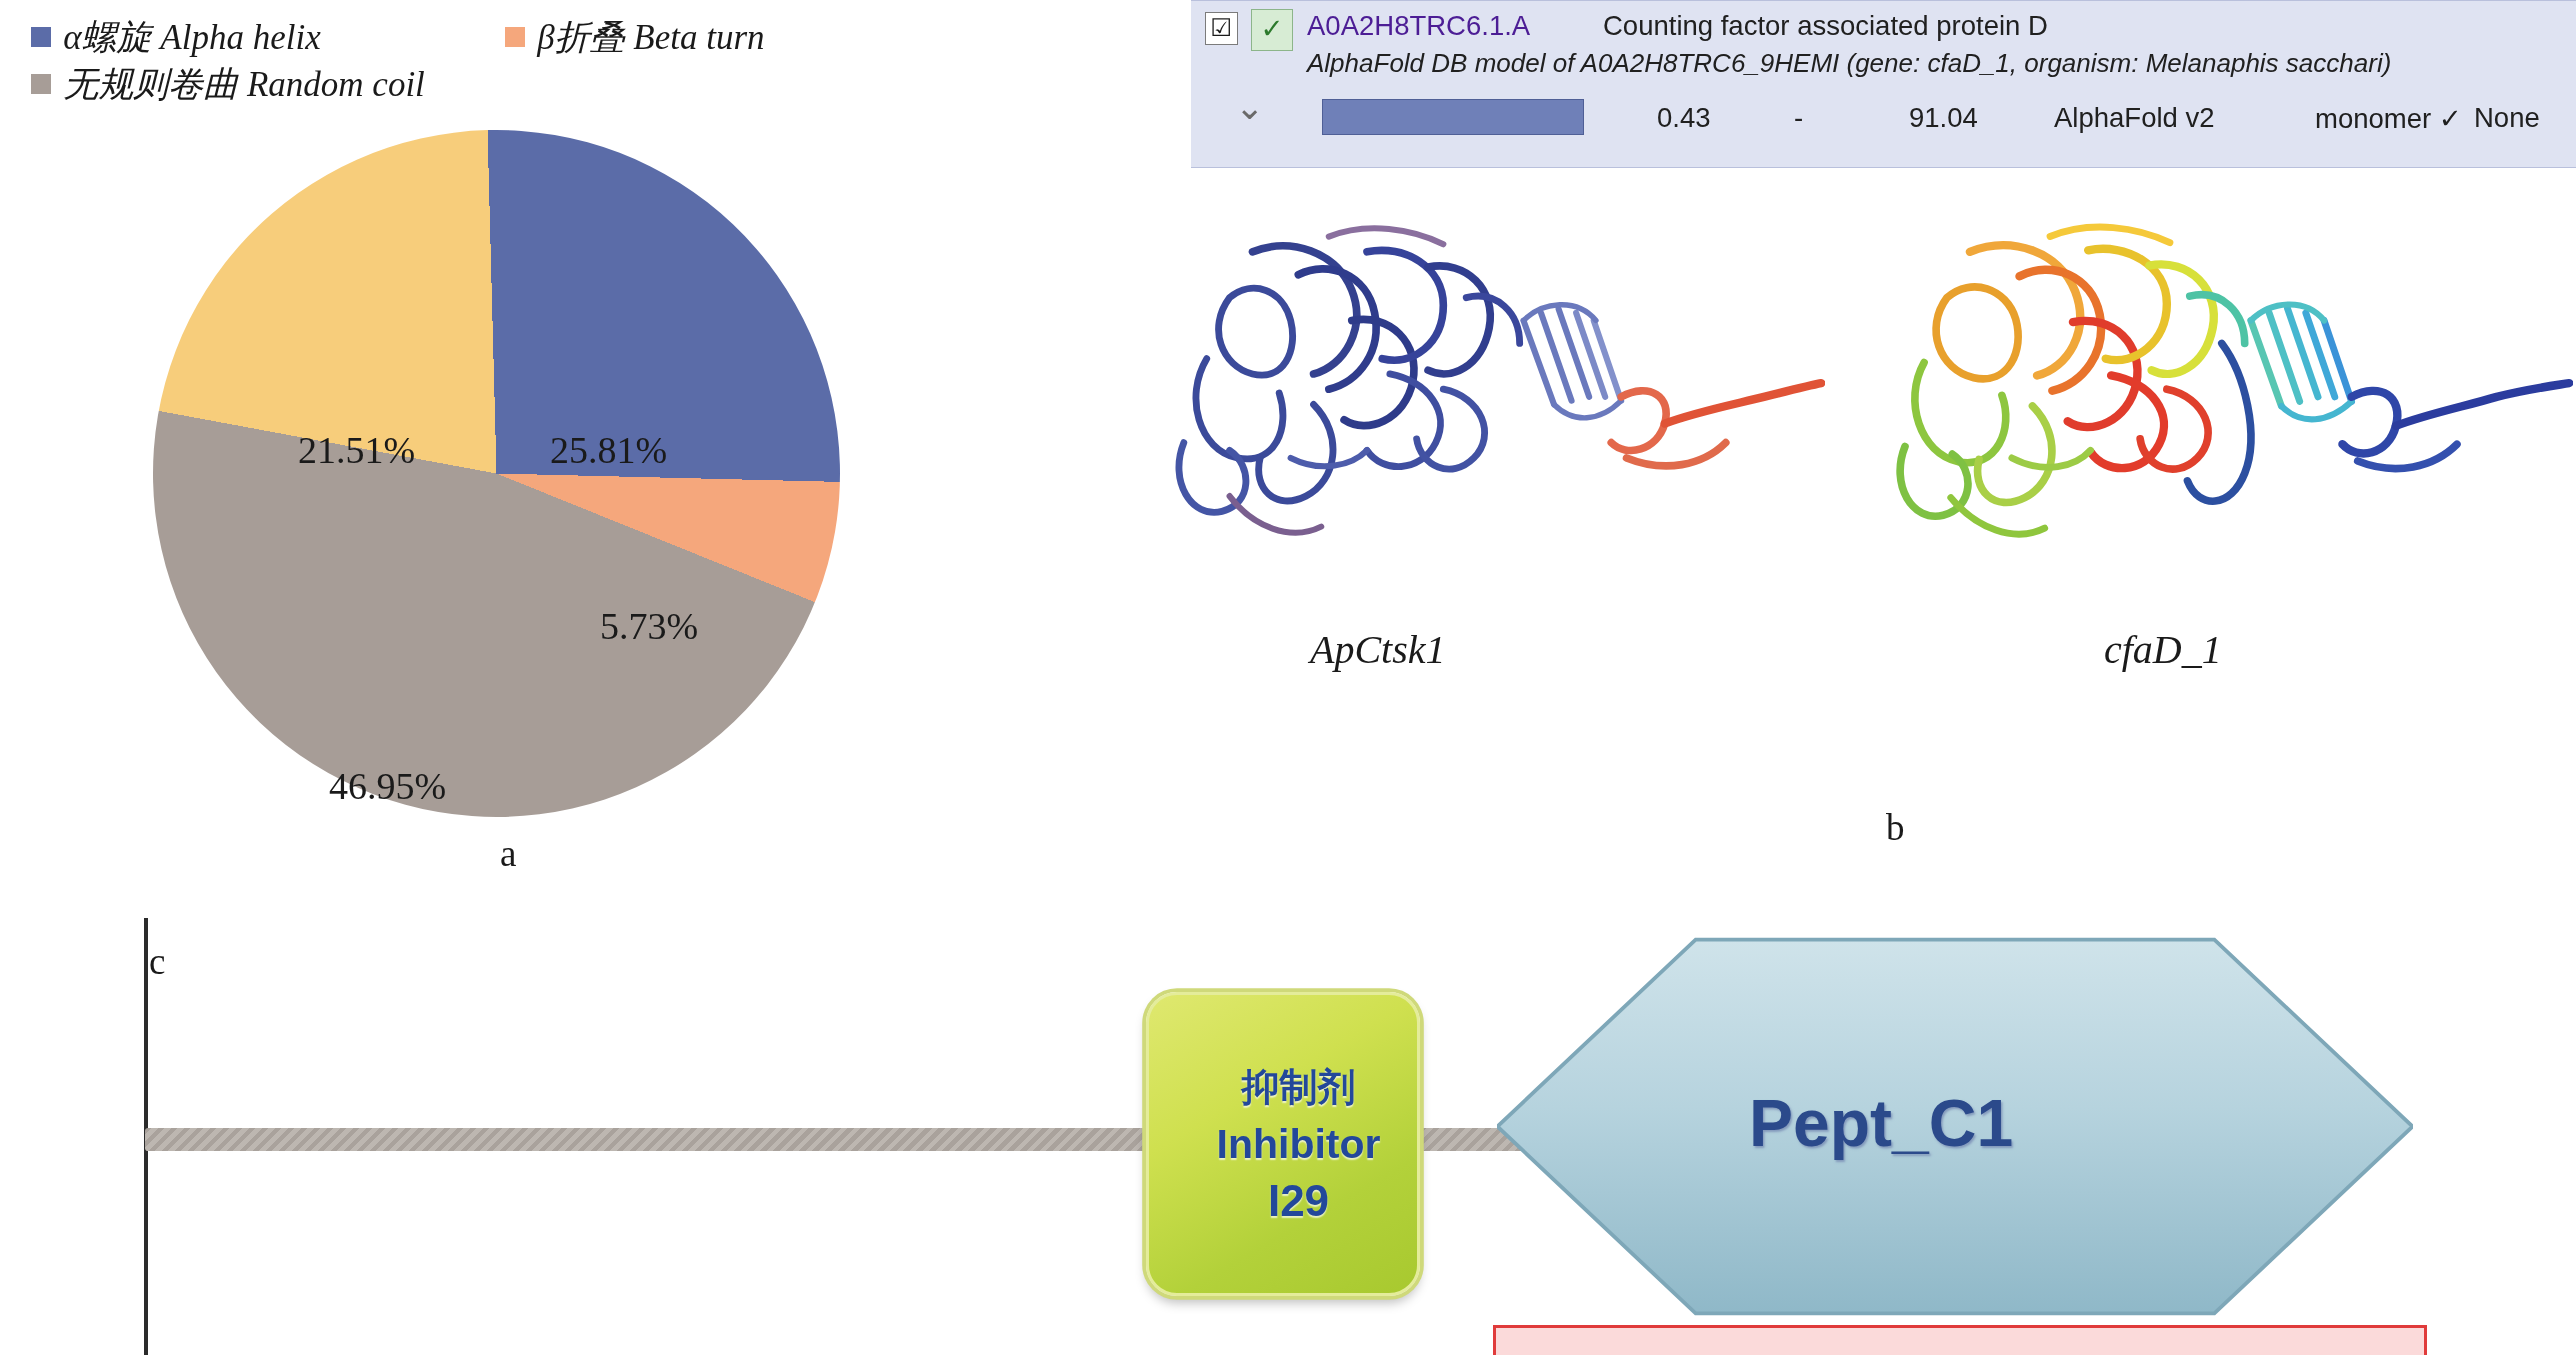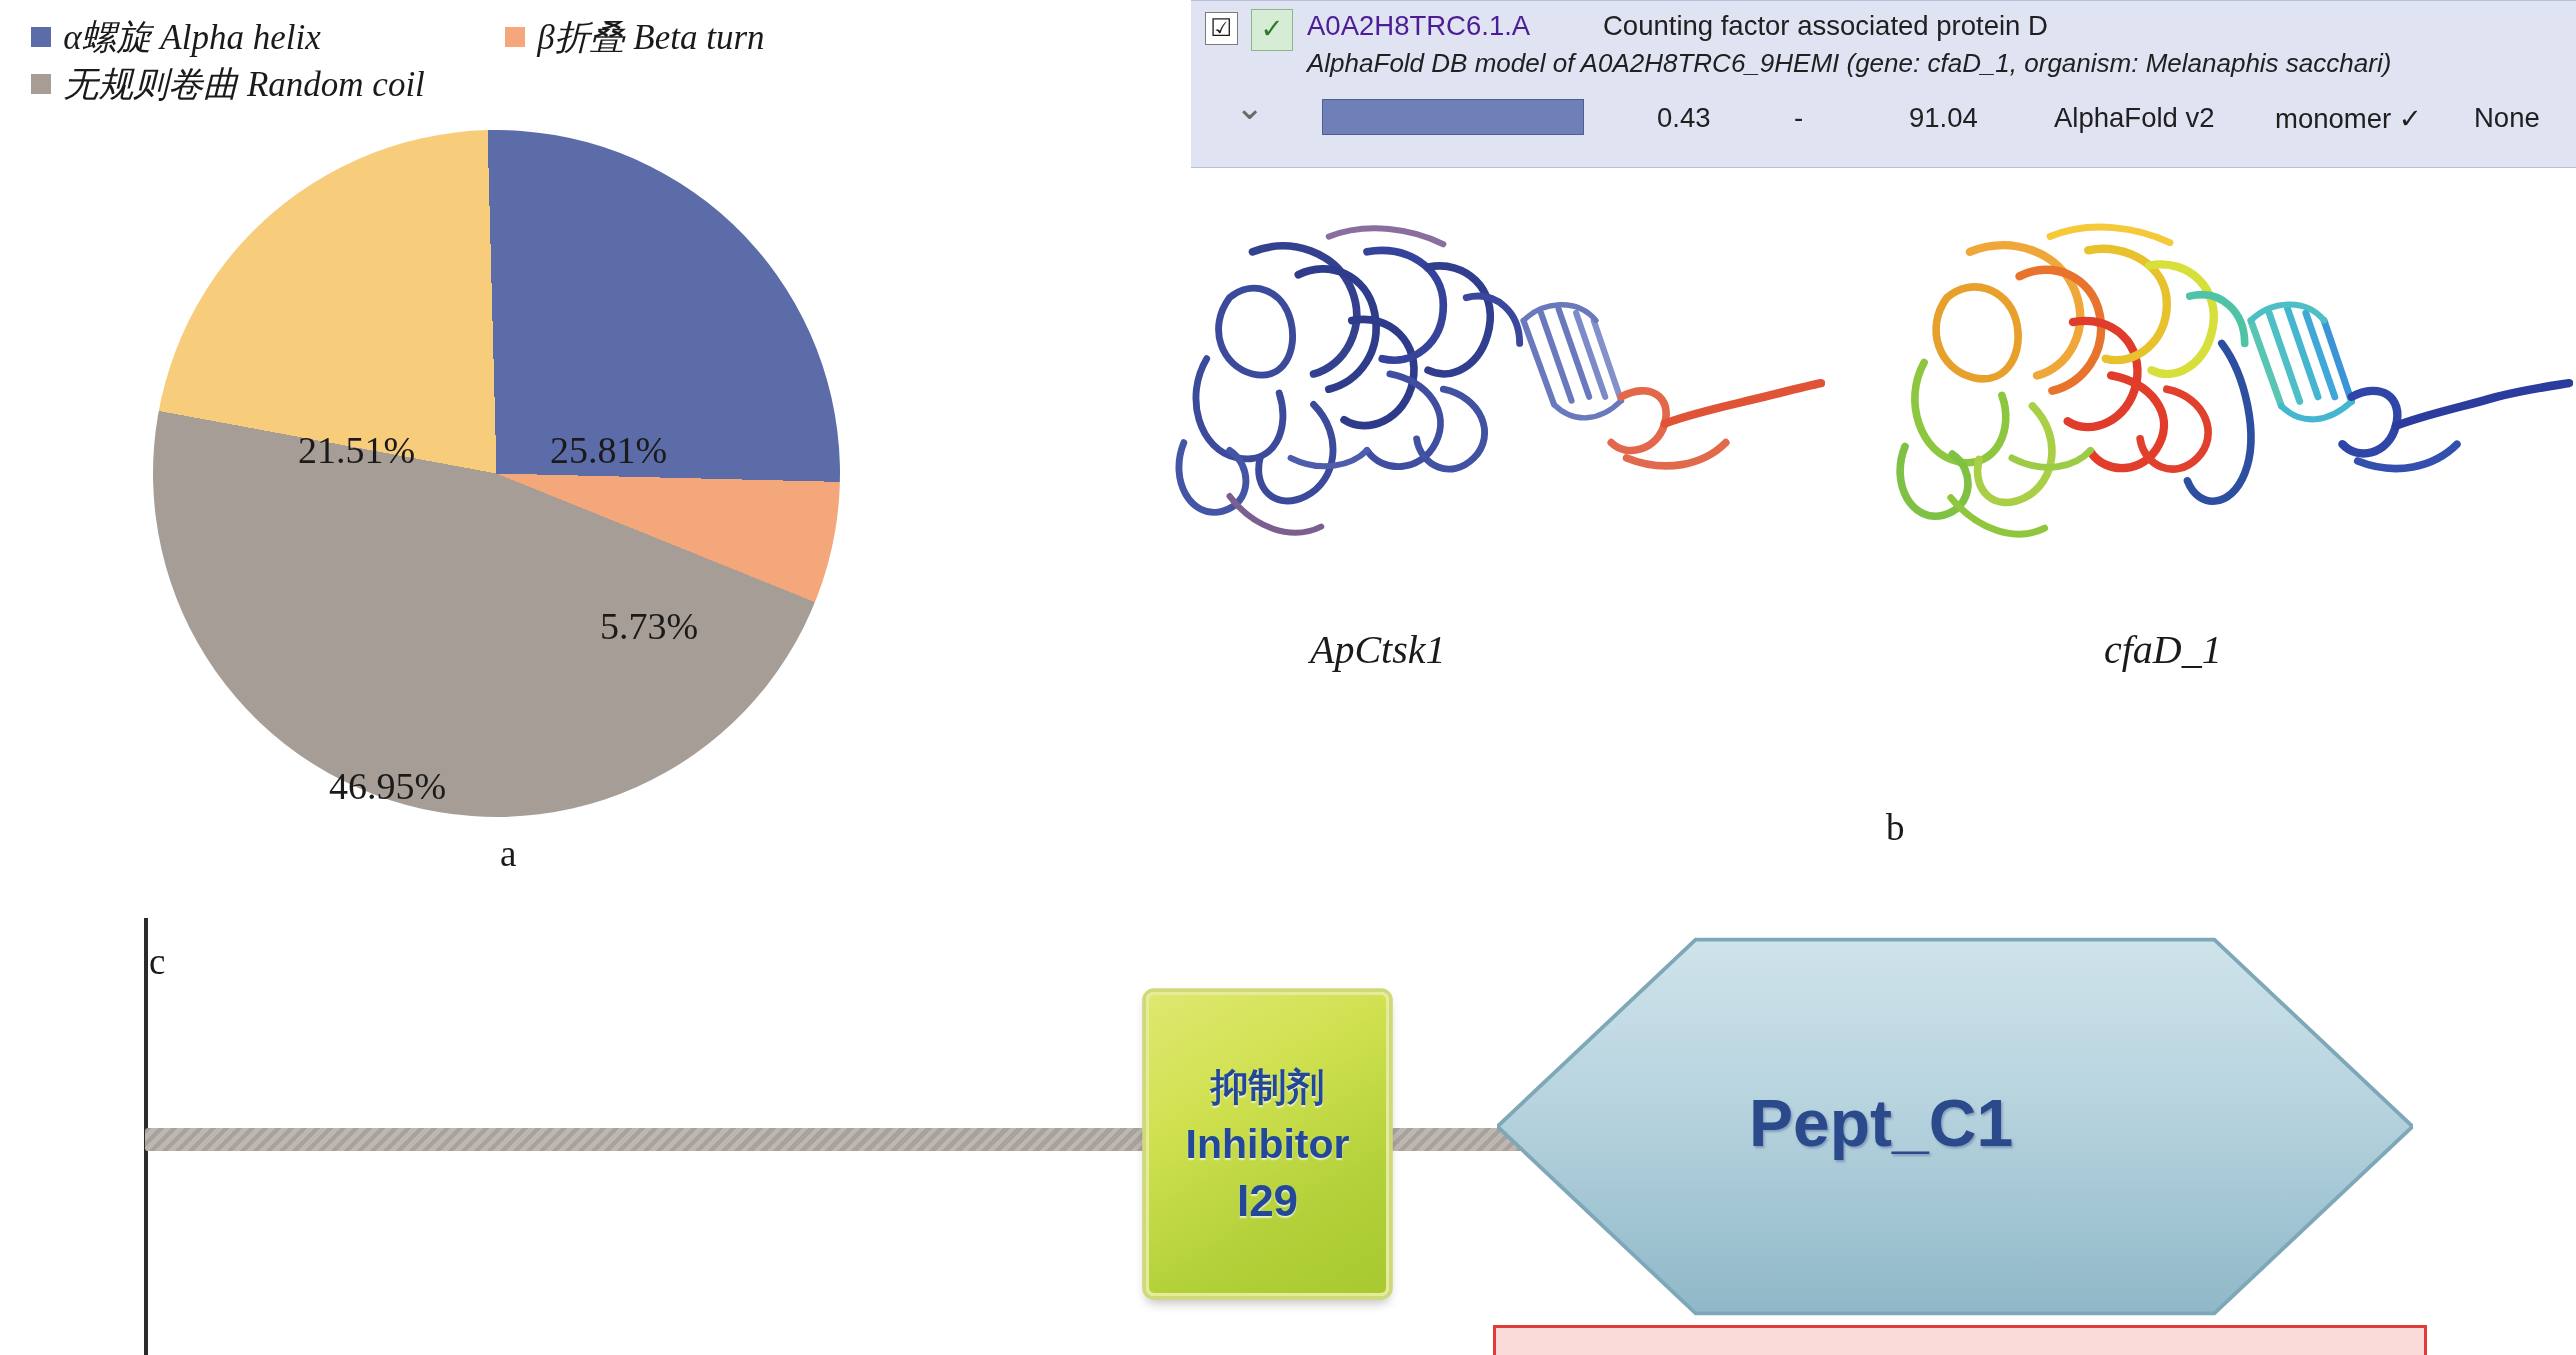--- a/index.html
+++ b/index.html
@@ -68,21 +68,21 @@
   #af-caret { position:absolute; left:44px; top:86px; font-size:35px; color:#6a6a6a; }
   #af-bar {
     position:absolute; left:131px; top:98px; width:260px; height:34px;
     background:#6f80b8; border:0.8px solid #4f5f96;
   }
   .af-cell { position:absolute; top:101px; font-size:27.5px; color:#202020; white-space:nowrap; }
   #af-score { left:466px; }
   #af-dash  { left:603px; }
   #af-plddt { left:718px; }
   #af-ver   { left:863px; }
-  #af-olig  { left:1084px; }
+  #af-olig  { left:1124px; }
   #af-none  { left:1283px; }
 
   
   #struct-left  { left:1138px; top:206px; width:687px; height:397px; }
   #struct-right { left:1863px; top:206px; width:710px; height:397px; }
   .struct-name { position:absolute; font-size:40px; font-style:italic; color:#1a1a1a; white-space:nowrap; }
   #name-left  { left:1310px; top:626px; }
   #name-right { left:2104px; top:626px; }
   #label-b { left:1886px; top:806px; font-size:37px; color:#1a1a1a; }
 
@@ -94,26 +94,27 @@
 
   #backbone {
     position:absolute; left:145px; top:0.8px; height:23px;
     background:repeating-linear-gradient(135deg,#a9a29c 0 4.6px,#bdb7b1 4.6px 9.2px);
     border-radius:3.1px;
   }
   #backbone { top:257px; width:2245px; }
 
   #dom-inhibitor {
     position:absolute; left:1146px; top:121px; width:237px; height:298px;
-    border-radius:8px;
+    border-radius:31px;
     background:linear-gradient(150deg,#dfe86f 0%,#cfe04f 35%,#b3d13a 70%,#a8c92f 100%);
     border:3.1px solid #e4ec9a;
     box-shadow:0 0 0 3.8px #cfd97a, 0 6.1px 10.7px rgba(0,0,0,.25);
     display:flex; flex-direction:column; align-items:center; justify-content:center;
     font-family:"Liberation Sans", sans-serif;
+    padding-left:31px;
   }
   #dom-inhibitor span { color:#23489a; font-weight:bold; text-shadow:0 1.5px 1.5px rgba(255,255,255,.7); white-space:nowrap; }
   #di-1 { font-size:38px; margin-bottom:7.6px; }
   #di-2 { font-size:41px; margin-bottom:7.6px; }
   #di-3 { font-size:44px; }
 
   #dom-pept {
     position:absolute; left:1497px; top:61px; width:916px; height:389px;
   }
   #dom-pept-label {

